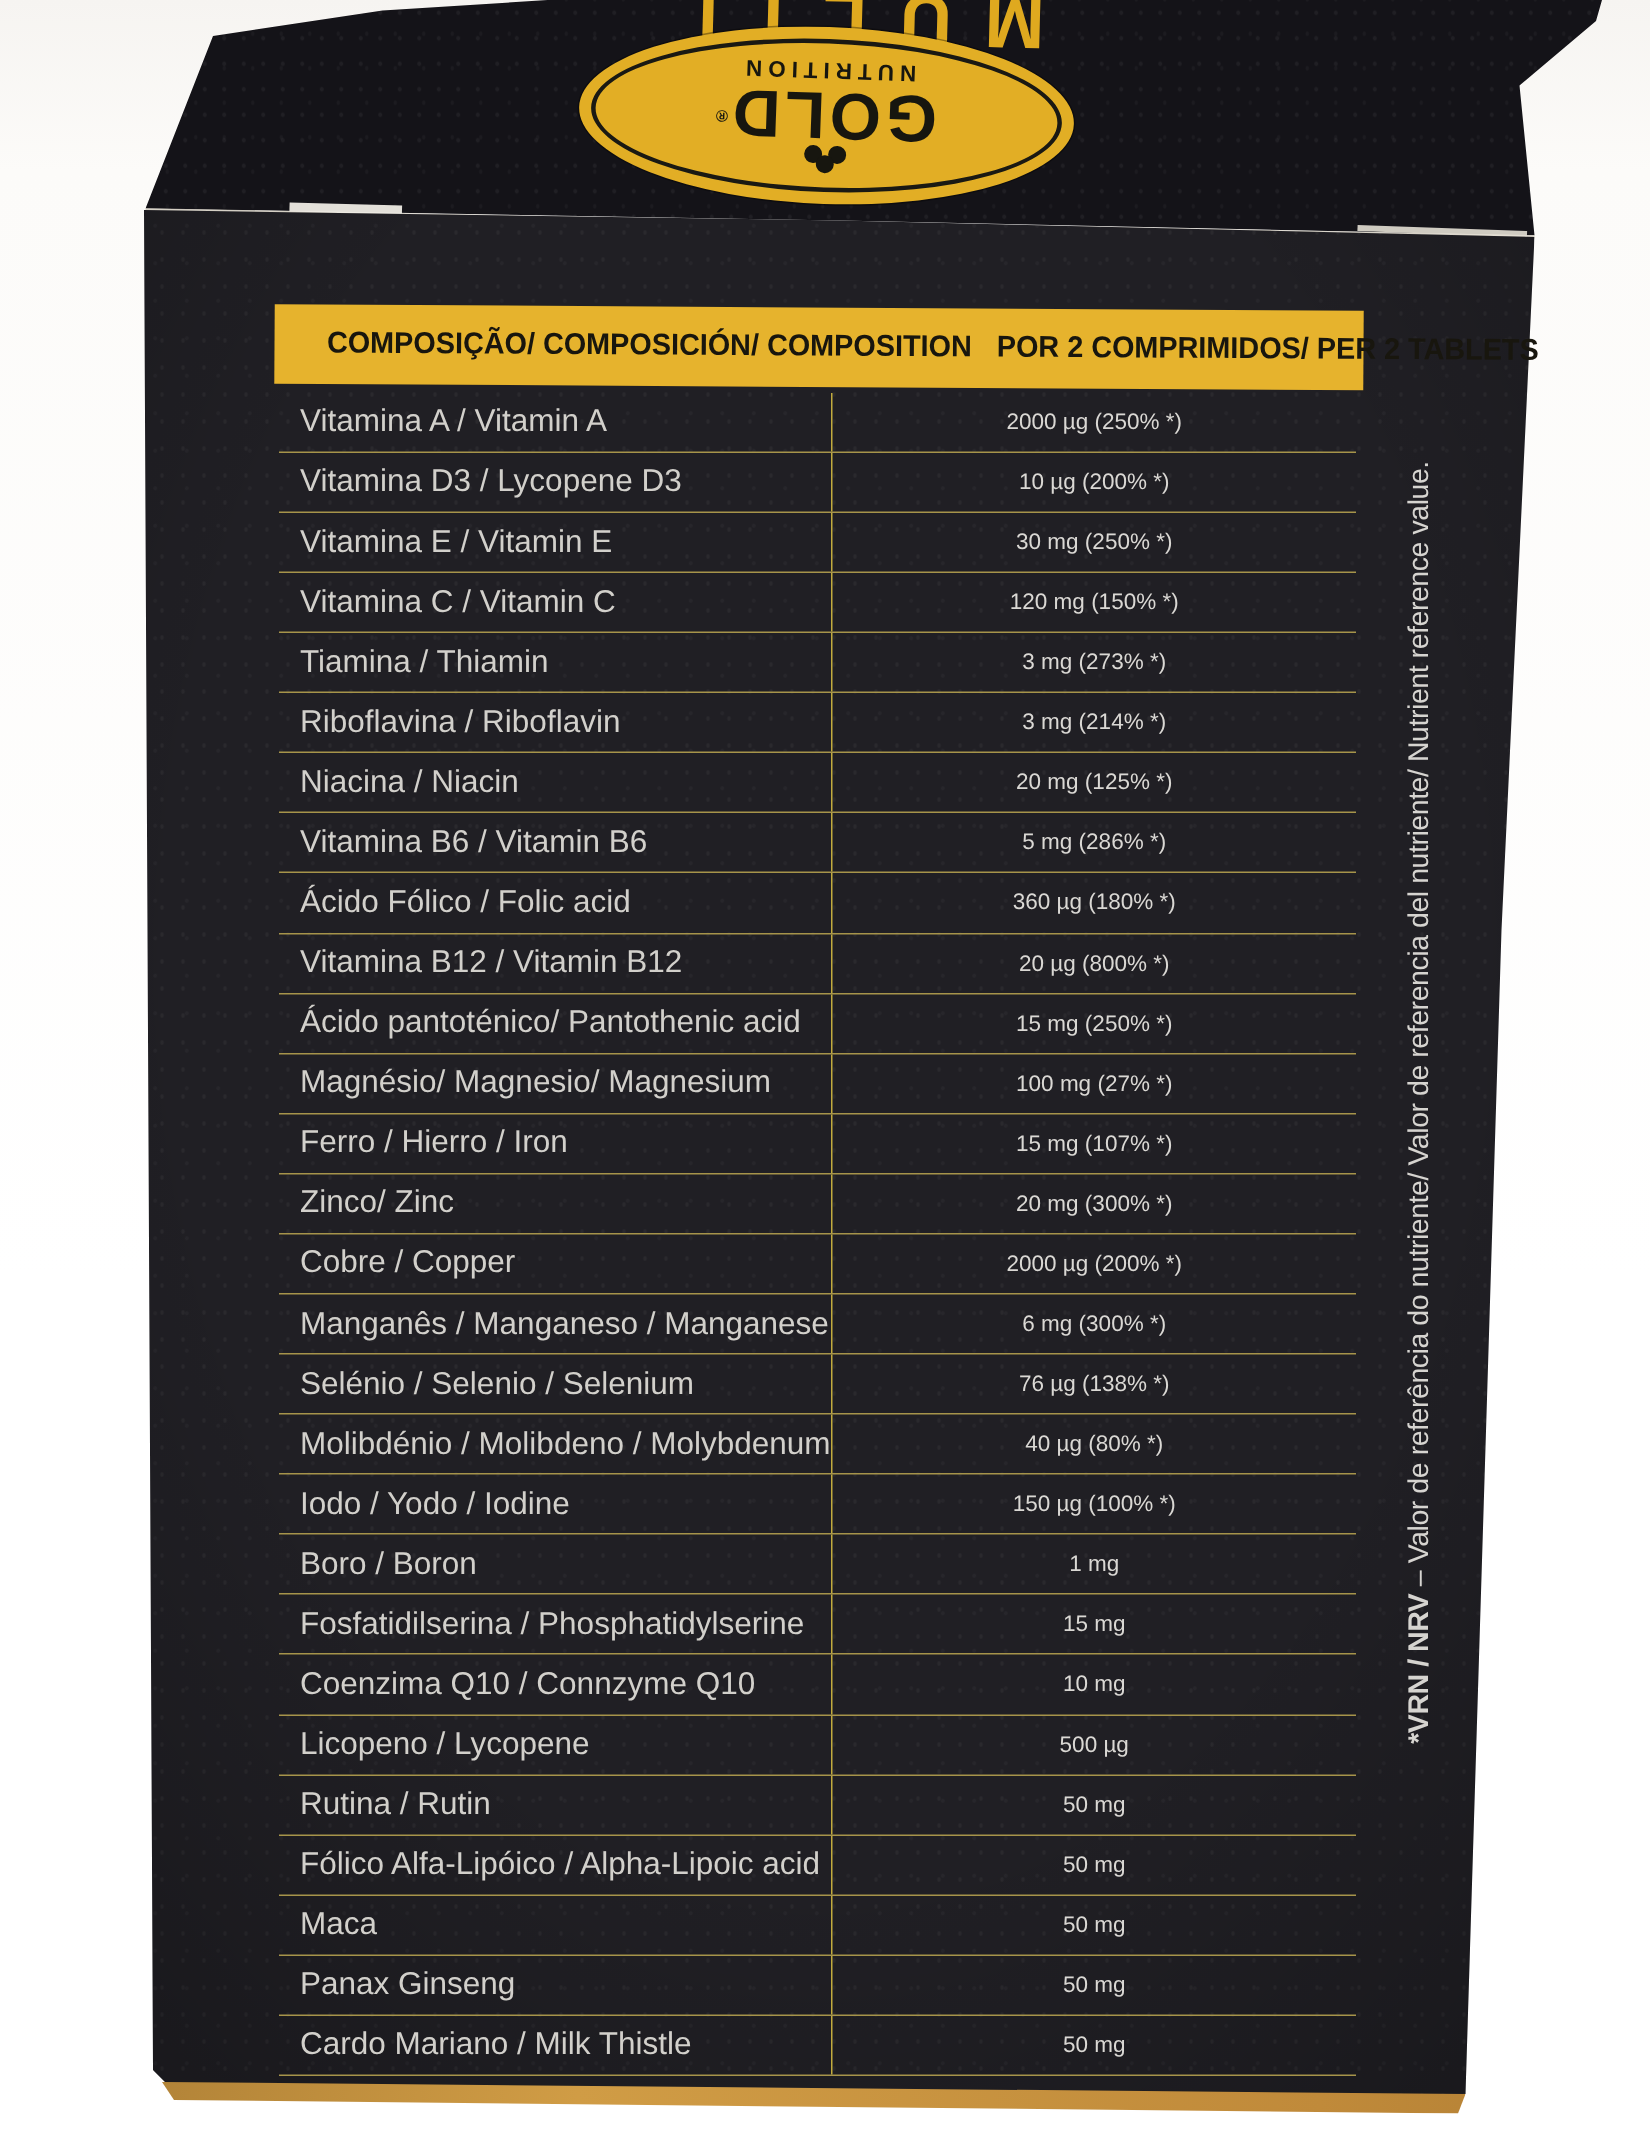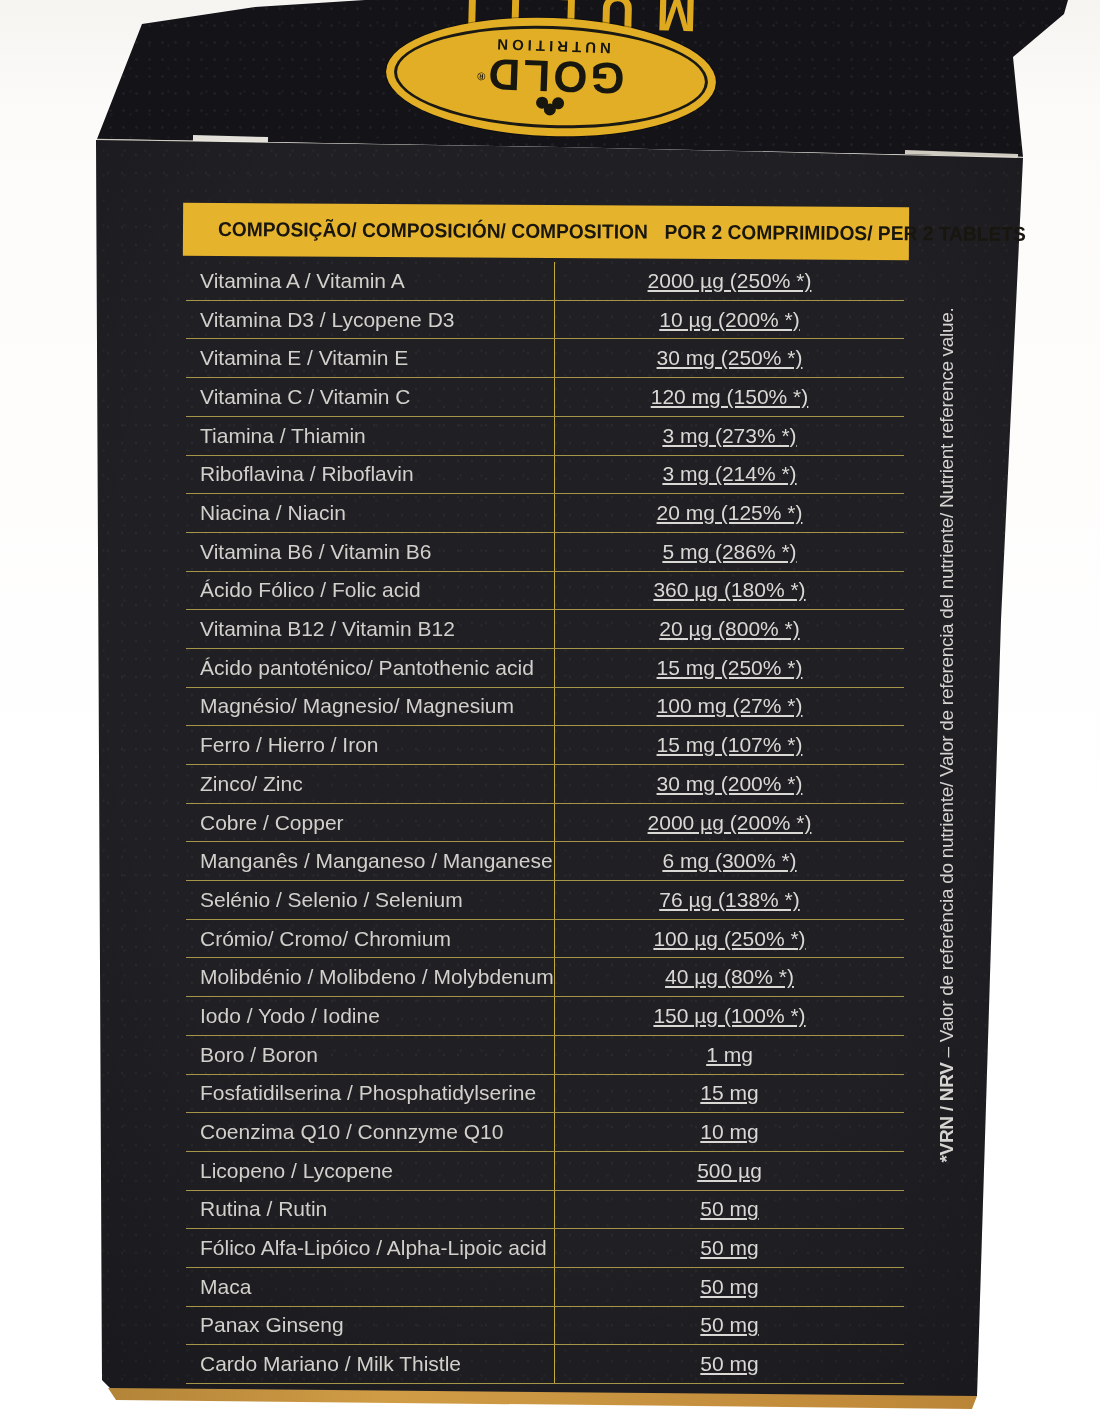--- a/index.html
+++ b/index.html
@@ -54,21 +54,21 @@
     display:flex;align-items:center;justify-content:space-between;
     padding:0 26px;box-sizing:border-box;
   }
   .band-label{font-size:20px;font-weight:bold;color:#18160e;transform:scaleX(.96);white-space:nowrap;}
   
   .comp-table{position:absolute;left:186px;top:262px;width:718px;height:1122px;display:flex;flex-direction:column;justify-content:flex-end;}
   .trow{flex:1;display:flex;border-bottom:1px solid #a6944a;min-height:0;}
   .tname{width:368px;display:flex;align-items:center;padding-left:14px;box-sizing:border-box;
     color:#d2d0cb;font-size:21px;white-space:nowrap;}
   .tval{flex:1;display:flex;align-items:center;justify-content:center;border-left:1px solid #c2ab3e;
-    color:#dad8d4;font-size:21px;white-space:nowrap;text-decoration:underline;}
+    color:#dad8d4;font-size:15px;white-space:nowrap;}
   
   .footnote{
     position:absolute;left:468px;top:723px;width:960px;height:24px;
     transform:rotate(-90deg);transform-origin:50% 50%;
     text-align:center;font-size:19px;letter-spacing:-.3px;color:#d6d4d0;white-space:nowrap;
   }
   .fn-bold{font-weight:bold;}
 </style>
 </head>
 <body>
@@ -152,37 +152,33 @@
       <div class="trow">
         <div class="tname">Magnésio/ Magnesio/ Magnesium</div>
         <div class="tval">100 mg (27% *)</div>
       </div>
       <div class="trow">
         <div class="tname">Ferro / Hierro / Iron</div>
         <div class="tval">15 mg (107% *)</div>
       </div>
       <div class="trow">
         <div class="tname">Zinco/ Zinc</div>
-        <div class="tval">30 mg (200% *)</div>
+        <div class="tval">20 mg (300% *)</div>
       </div>
       <div class="trow">
         <div class="tname">Cobre / Copper</div>
         <div class="tval">2000 µg (200% *)</div>
       </div>
       <div class="trow">
         <div class="tname">Manganês / Manganeso / Manganese</div>
         <div class="tval">6 mg (300% *)</div>
       </div>
       <div class="trow">
         <div class="tname">Selénio / Selenio / Selenium</div>
         <div class="tval">76 µg (138% *)</div>
-      </div>
-      <div class="trow">
-        <div class="tname">Crómio/ Cromo/ Chromium</div>
-        <div class="tval">100 µg (250% *)</div>
       </div>
       <div class="trow">
         <div class="tname">Molibdénio / Molibdeno / Molybdenum</div>
         <div class="tval">40 µg (80% *)</div>
       </div>
       <div class="trow">
         <div class="tname">Iodo / Yodo / Iodine</div>
         <div class="tval">150 µg (100% *)</div>
       </div>
       <div class="trow">

